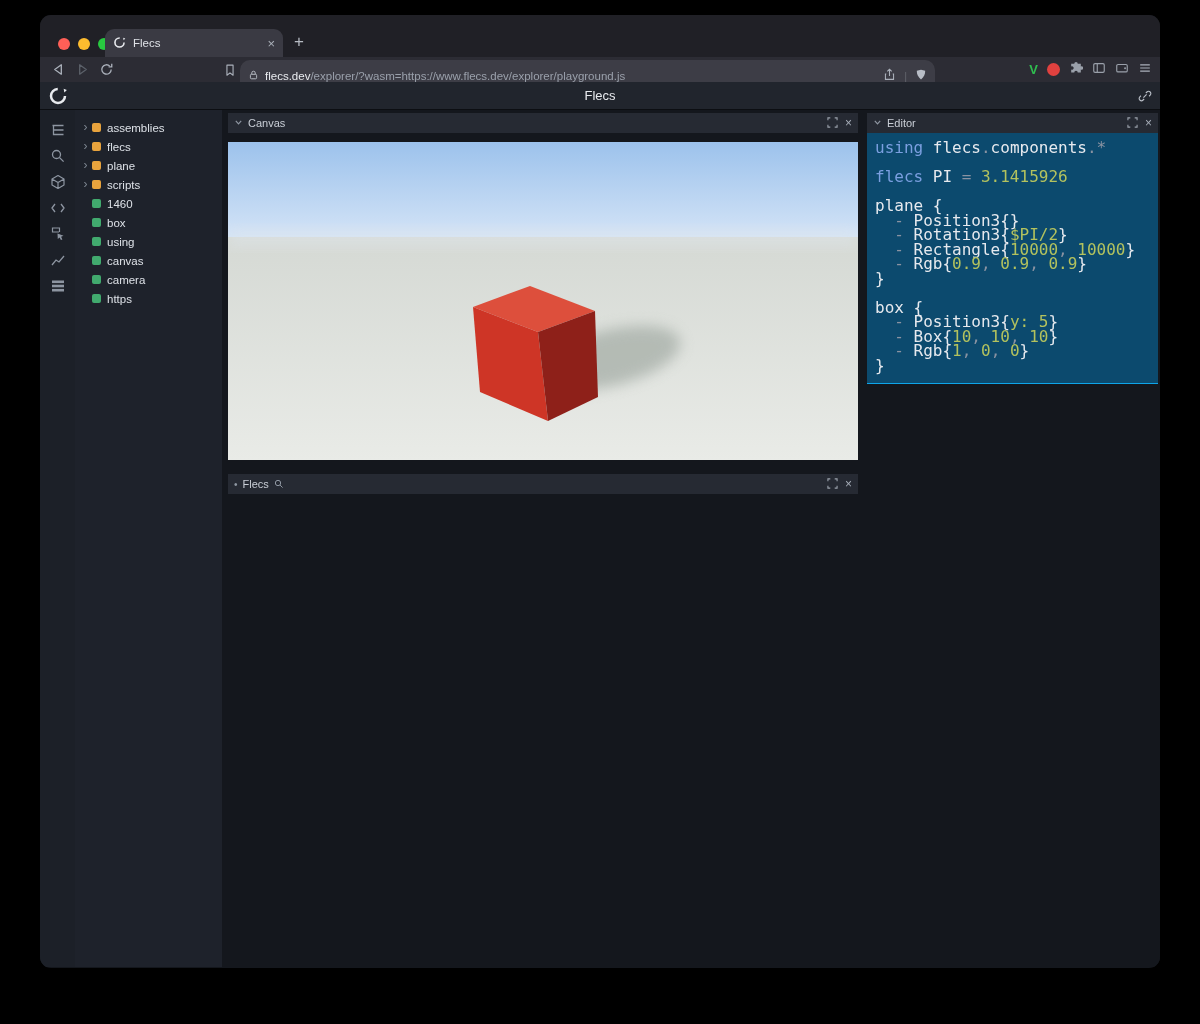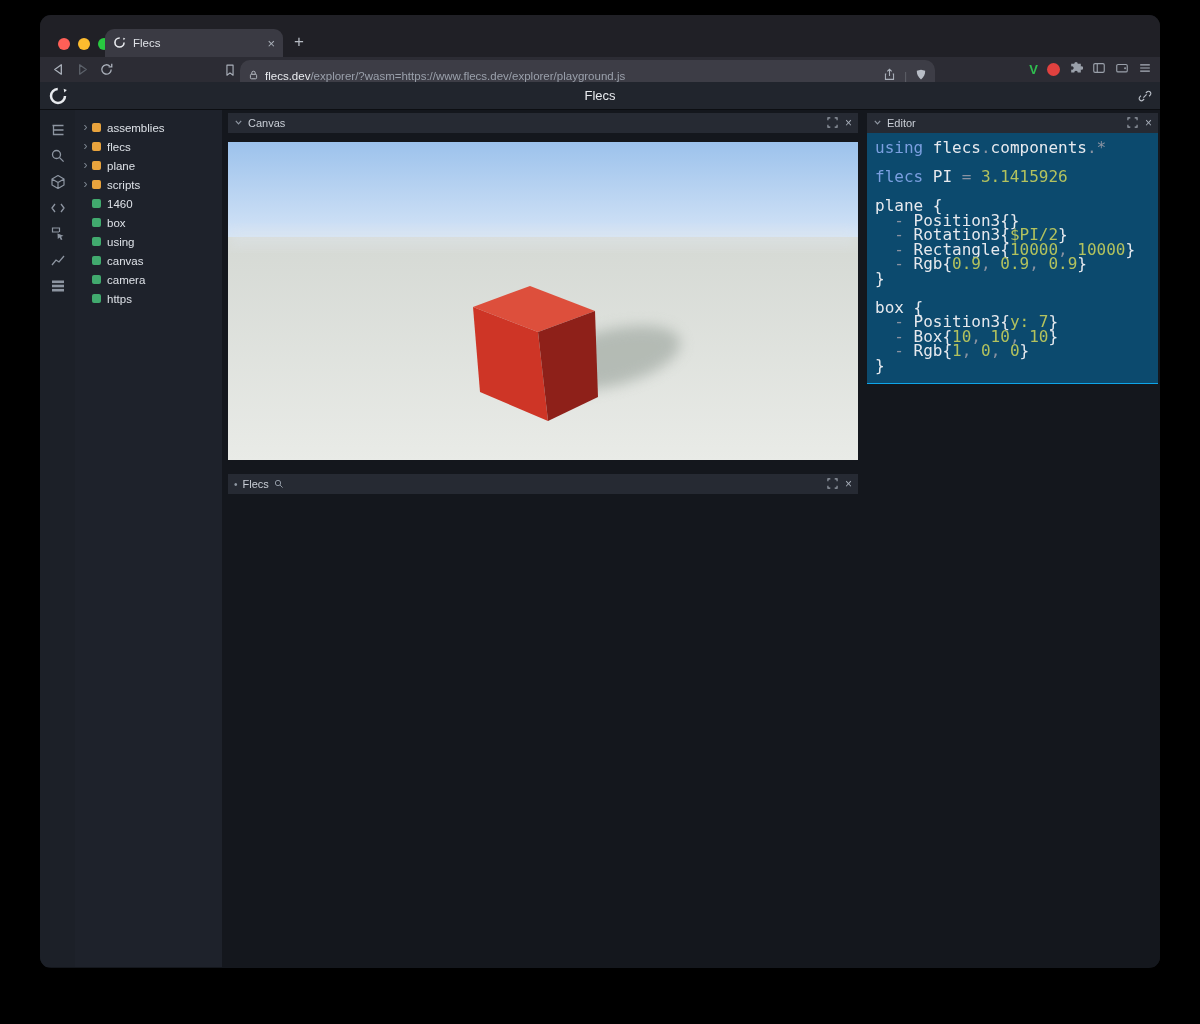--- a/index.html
+++ b/index.html
@@ -376,21 +376,21 @@
             <div class="code-line"><span class="tok-kw">flecs </span><span class="tok-id">PI </span><span class="tok-pu">= </span><span class="tok-val">3.1415926</span></div>
             <div class="code-line">&nbsp;</div>
             <div class="code-line"><span class="tok-id">plane {</span></div>
             <div class="code-line"><span class="tok-pu">  - </span><span class="tok-id">Position3</span><span class="tok-id">{}</span></div>
             <div class="code-line"><span class="tok-pu">  - </span><span class="tok-id">Rotation3</span><span class="tok-id">{</span><span class="tok-val">$PI/2</span><span class="tok-id">}</span></div>
             <div class="code-line"><span class="tok-pu">  - </span><span class="tok-id">Rectangle</span><span class="tok-id">{</span><span class="tok-val">10000</span><span class="tok-pu">, </span><span class="tok-val">10000</span><span class="tok-id">}</span></div>
             <div class="code-line"><span class="tok-pu">  - </span><span class="tok-id">Rgb</span><span class="tok-id">{</span><span class="tok-val">0.9</span><span class="tok-pu">, </span><span class="tok-val">0.9</span><span class="tok-pu">, </span><span class="tok-val">0.9</span><span class="tok-id">}</span></div>
             <div class="code-line"><span class="tok-id">}</span></div>
             <div class="code-line">&nbsp;</div>
             <div class="code-line"><span class="tok-id">box {</span></div>
-            <div class="code-line"><span class="tok-pu">  - </span><span class="tok-id">Position3</span><span class="tok-id">{</span><span class="tok-val">y: 7</span><span class="tok-id">}</span></div>
+            <div class="code-line"><span class="tok-pu">  - </span><span class="tok-id">Position3</span><span class="tok-id">{</span><span class="tok-val">y: 5</span><span class="tok-id">}</span></div>
             <div class="code-line"><span class="tok-pu">  - </span><span class="tok-id">Box</span><span class="tok-id">{</span><span class="tok-val">10</span><span class="tok-pu">, </span><span class="tok-val">10</span><span class="tok-pu">, </span><span class="tok-val">10</span><span class="tok-id">}</span></div>
             <div class="code-line"><span class="tok-pu">  - </span><span class="tok-id">Rgb</span><span class="tok-id">{</span><span class="tok-val">1</span><span class="tok-pu">, </span><span class="tok-val">0</span><span class="tok-pu">, </span><span class="tok-val">0</span><span class="tok-id">}</span></div>
             <div class="code-line"><span class="tok-id">}</span></div>
           </div>
       </div>
 
     </div>
   </div>
 </div>
 

